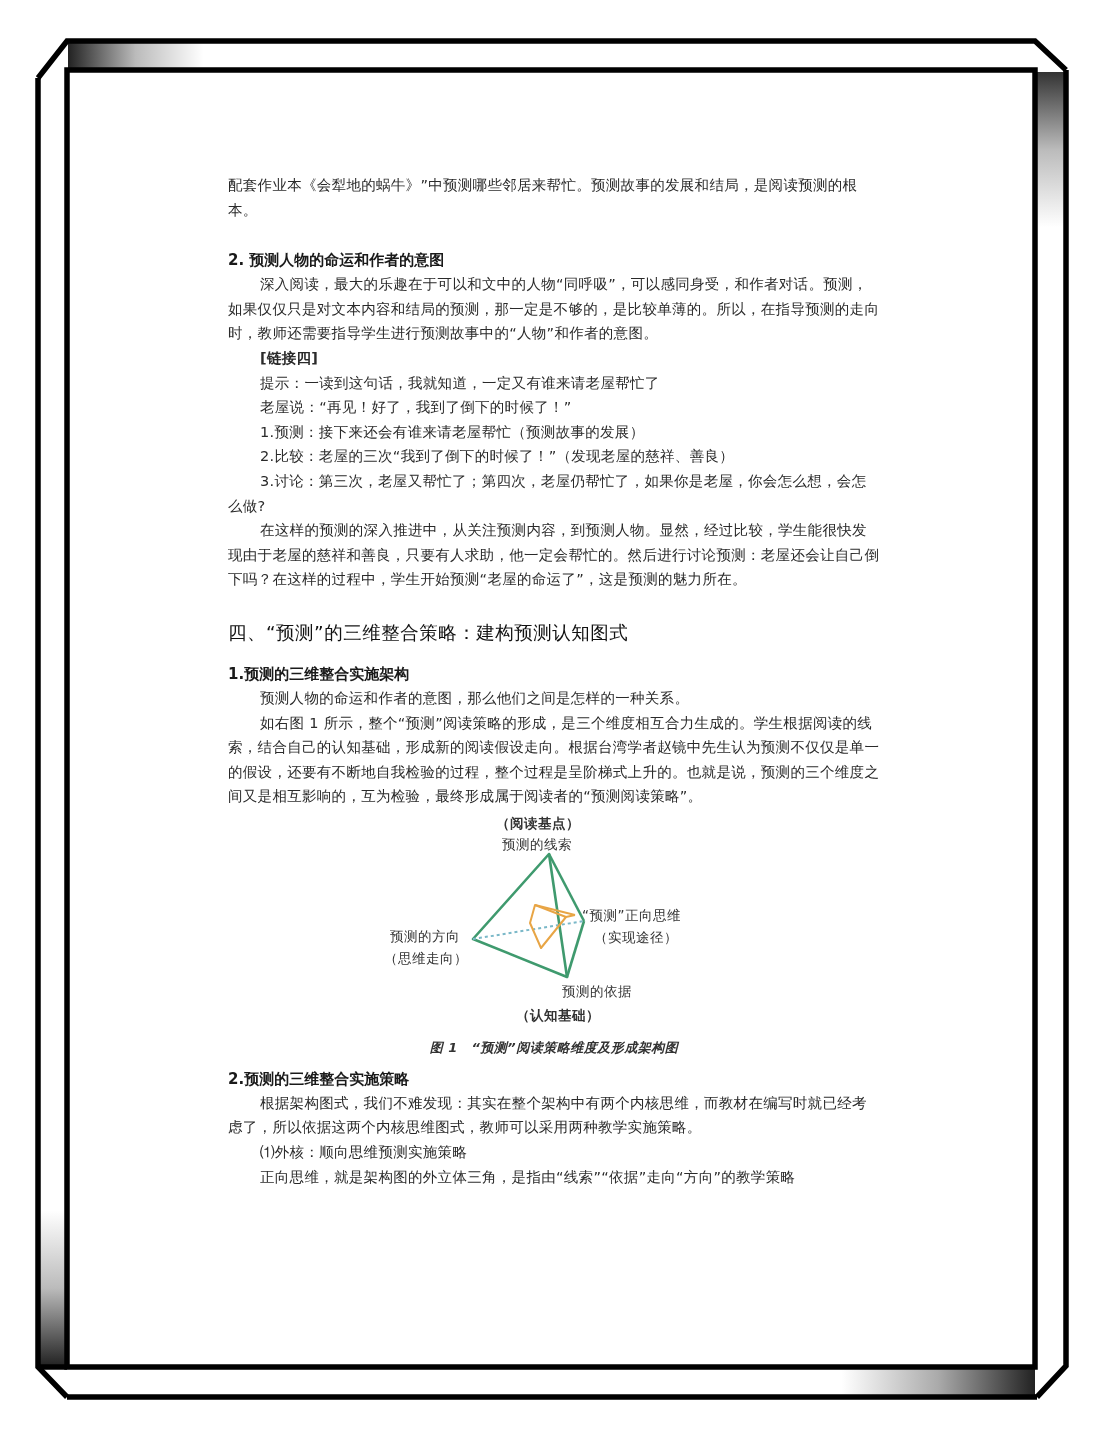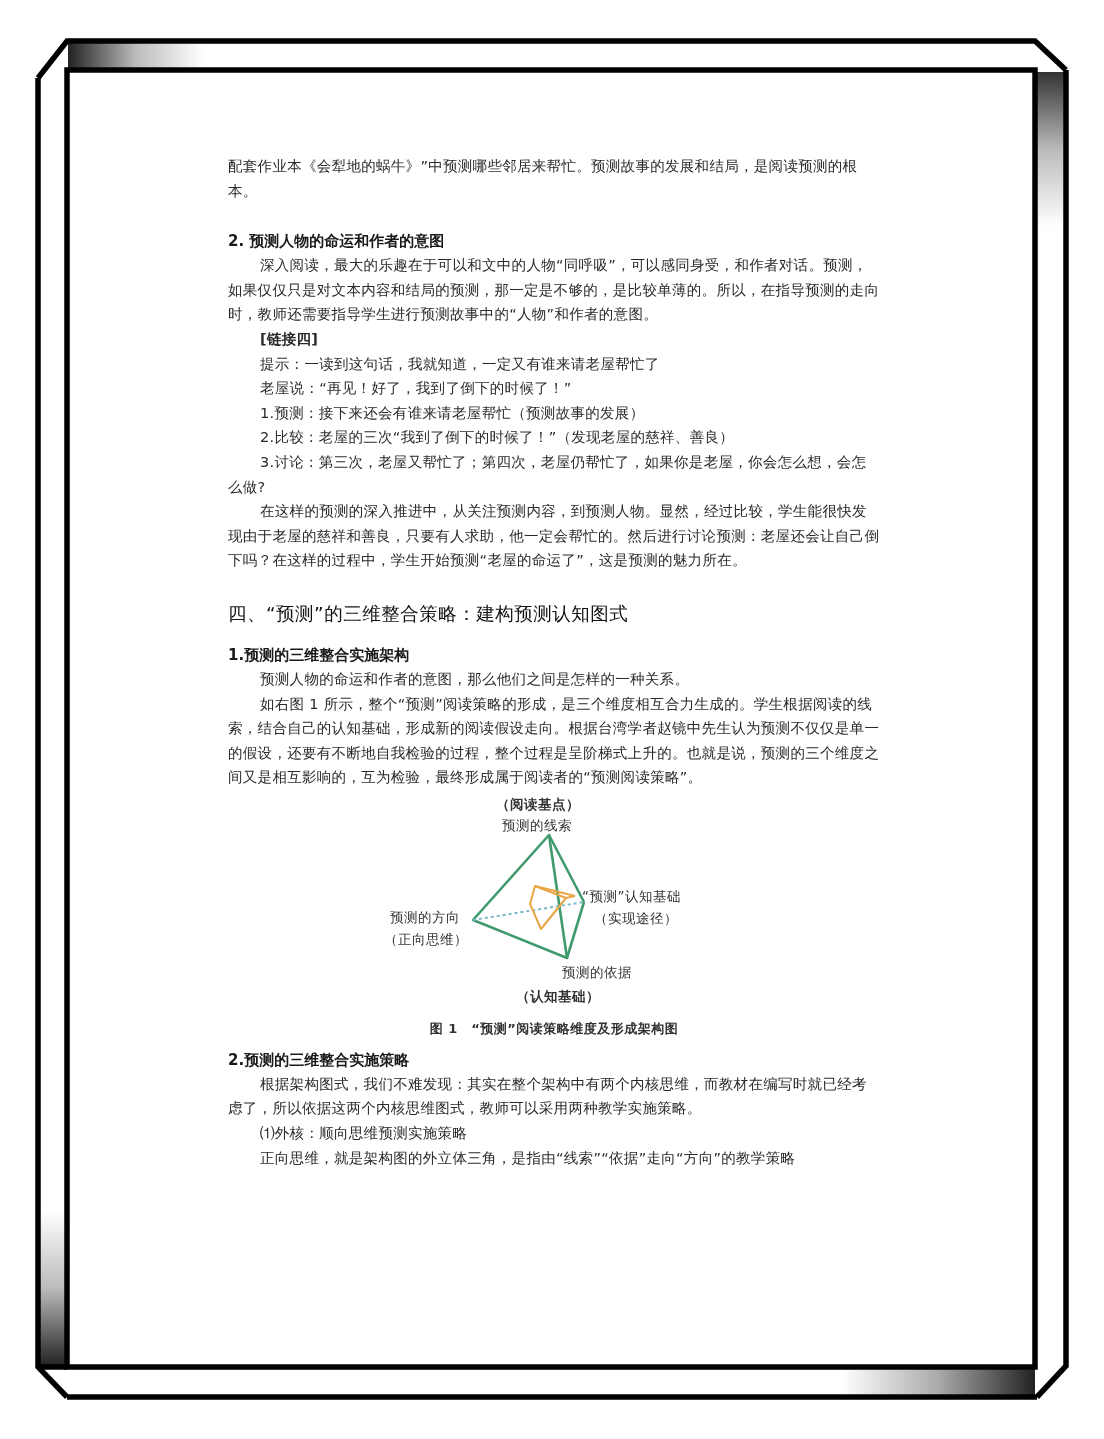--- a/index.html
+++ b/index.html
@@ -1,19 +1,19 @@
 <!DOCTYPE html>
 <html><head>
 <meta charset="utf-8">
 <style>
   html, body { margin:0; padding:0; background:#ffffff; }
   body { width:1104px; height:1439px; position:relative; overflow:hidden;
          font-family:"DejaVu Sans", "Liberation Sans", sans-serif; color:#222; }
   .frame { position:absolute; left:0; top:0; width:1104px; height:1439px; }
-  .page { position:absolute; left:228px; top:154px; width:652px; }
+  .page { position:absolute; left:228px; top:173px; width:652px; }
   .p { font-size:14.5px; line-height:24.6px; margin:0; letter-spacing:0.3px; color:#2a2a2a; }
   .indent { text-indent:32px; }
   .sub { padding-left:32px; }
   .h3 { font-size:15px; font-weight:bold; line-height:24px; margin:0; color:#1a1a1a; }
   .h2 { font-size:18.5px; font-weight:normal; line-height:30px; margin:0; color:#111; letter-spacing:0.5px; }
   .gap-sm { height:14px; }
   .gap-md { height:26px; }
   .fig { position:relative; width:652px; height:258px; }
   .fig-label { position:absolute; font-size:13.5px; color:#333; white-space:nowrap; letter-spacing:0.5px; }
   .fig-label.b { font-weight:bold; }
@@ -99,26 +99,26 @@
       </g>
       <line x1="245" y1="130" x2="356" y2="112" stroke="#7ab8c8" stroke-width="2" stroke-dasharray="3,3"></line>
       <g stroke="#e8a545" stroke-width="2" fill="none" stroke-linejoin="round">
         <polygon points="307,96 302,114 313,139 338,108"></polygon>
         <line x1="307" y1="96" x2="347" y2="106"></line>
         <line x1="347" y1="106" x2="338" y2="108"></line>
       </g>
     </svg>
     <span class="fig-label b" style="left:268px;top:6px;">（阅读基点）</span>
     <span class="fig-label" style="left:274px;top:27px;">预测的线索</span>
-    <span class="fig-label" style="left:354px;top:98px;">“预测”认知基础</span>
+    <span class="fig-label" style="left:354px;top:98px;">“预测”正向思维</span>
     <span class="fig-label" style="left:366px;top:120px;">（实现途径）</span>
     <span class="fig-label" style="left:162px;top:119px;">预测的方向</span>
-    <span class="fig-label" style="left:156px;top:141px;">（正向思维）</span>
+    <span class="fig-label" style="left:156px;top:141px;">（思维走向）</span>
     <span class="fig-label" style="left:294px;top:174px;margin-left:40px;">预测的依据</span>
     <span class="fig-label b" style="left:288px;top:198px;">（认知基础）</span>
-    <p class="caption" style="position:absolute;left:0;right:0;top:230px;margin:0;">图 1　“预测”阅读策略维度及形成架构图</p>
+    <p class="caption" style="position:absolute;left:0;right:0;top:230px;margin:0;font-style:italic;">图 1　“预测”阅读策略维度及形成架构图</p>
   </div>
 
   <p class="h3">2.预测的三维整合实施策略</p>
   <p class="p indent">根据架构图式，我们不难发现：其实在整个架构中有两个内核思维，而教材在编写时就已经考虑了，所以依据这两个内核思维图式，教师可以采用两种教学实施策略。</p>
   <p class="p sub">⑴外核：顺向思维预测实施策略</p>
   <p class="p indent">正向思维，就是架构图的外立体三角，是指由“线索”“依据”走向“方向”的教学策略</p>
 </div>
 
 </body></html>

